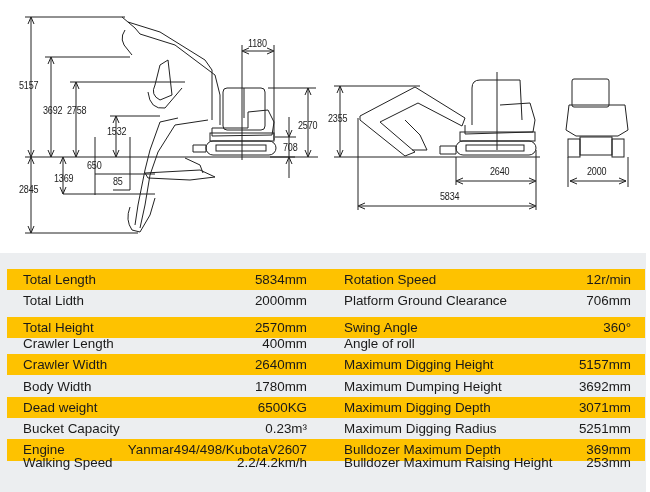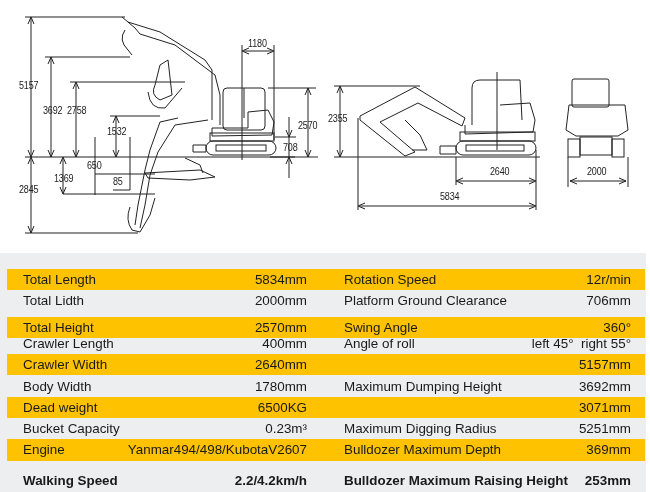--- a/index.html
+++ b/index.html
@@ -172,49 +172,50 @@
   <div class="spec-row hl" style="top:64px;">
     <span class="cell c-lk">Total Height</span>
     <span class="cell c-lv">2570mm</span>
     <span class="cell c-rk">Swing Angle</span>
     <span class="cell c-rv">360°</span>
   </div>
   <div class="spec-row" style="top:79.9px;">
     <span class="cell c-lk">Crawler Length</span>
     <span class="cell c-lv">400mm</span>
     <span class="cell c-rk">Angle of roll</span>
-    <span class="cell c-rv" style="white-space:pre;">left 45°  right 55°</span>
   </div>
   <div class="spec-row hl" style="top:101.2px;">
     <span class="cell c-lk">Crawler Width</span>
     <span class="cell c-lv">2640mm</span>
+    <span class="cell c-rk">Maximum Digging Height</span>
     <span class="cell c-rv">5157mm</span>
   </div>
   <div class="spec-row" style="top:122.5px;">
     <span class="cell c-lk">Body Width</span>
     <span class="cell c-lv">1780mm</span>
     <span class="cell c-rk">Maximum Dumping Height</span>
     <span class="cell c-rv">3692mm</span>
   </div>
   <div class="spec-row hl" style="top:143.8px;">
     <span class="cell c-lk">Dead weight</span>
     <span class="cell c-lv">6500KG</span>
+    <span class="cell c-rk">Maximum Digging Depth</span>
     <span class="cell c-rv">3071mm</span>
   </div>
   <div class="spec-row" style="top:165px;">
     <span class="cell c-lk">Bucket Capacity</span>
     <span class="cell c-lv">0.23m³</span>
     <span class="cell c-rk">Maximum Digging Radius</span>
     <span class="cell c-rv">5251mm</span>
   </div>
   <div class="spec-row hl" style="top:186.4px;">
     <span class="cell c-lk">Engine</span>
     <span class="cell c-lv">Yanmar494/498/KubotaV2607</span>
     <span class="cell c-rk">Bulldozer Maximum Depth</span>
     <span class="cell c-rv">369mm</span>
   </div>
-  <div class="spec-row" style="top:217px;font-weight:bold;">
+  <div class="spec-row" style="top:199px;">
     <span class="cell c-lk">Walking Speed</span>
     <span class="cell c-lv">2.2/4.2km/h</span>
     <span class="cell c-rk">Bulldozer Maximum Raising Height</span>
     <span class="cell c-rv">253mm</span>
   </div>
 </div>
 
 </body></html>

